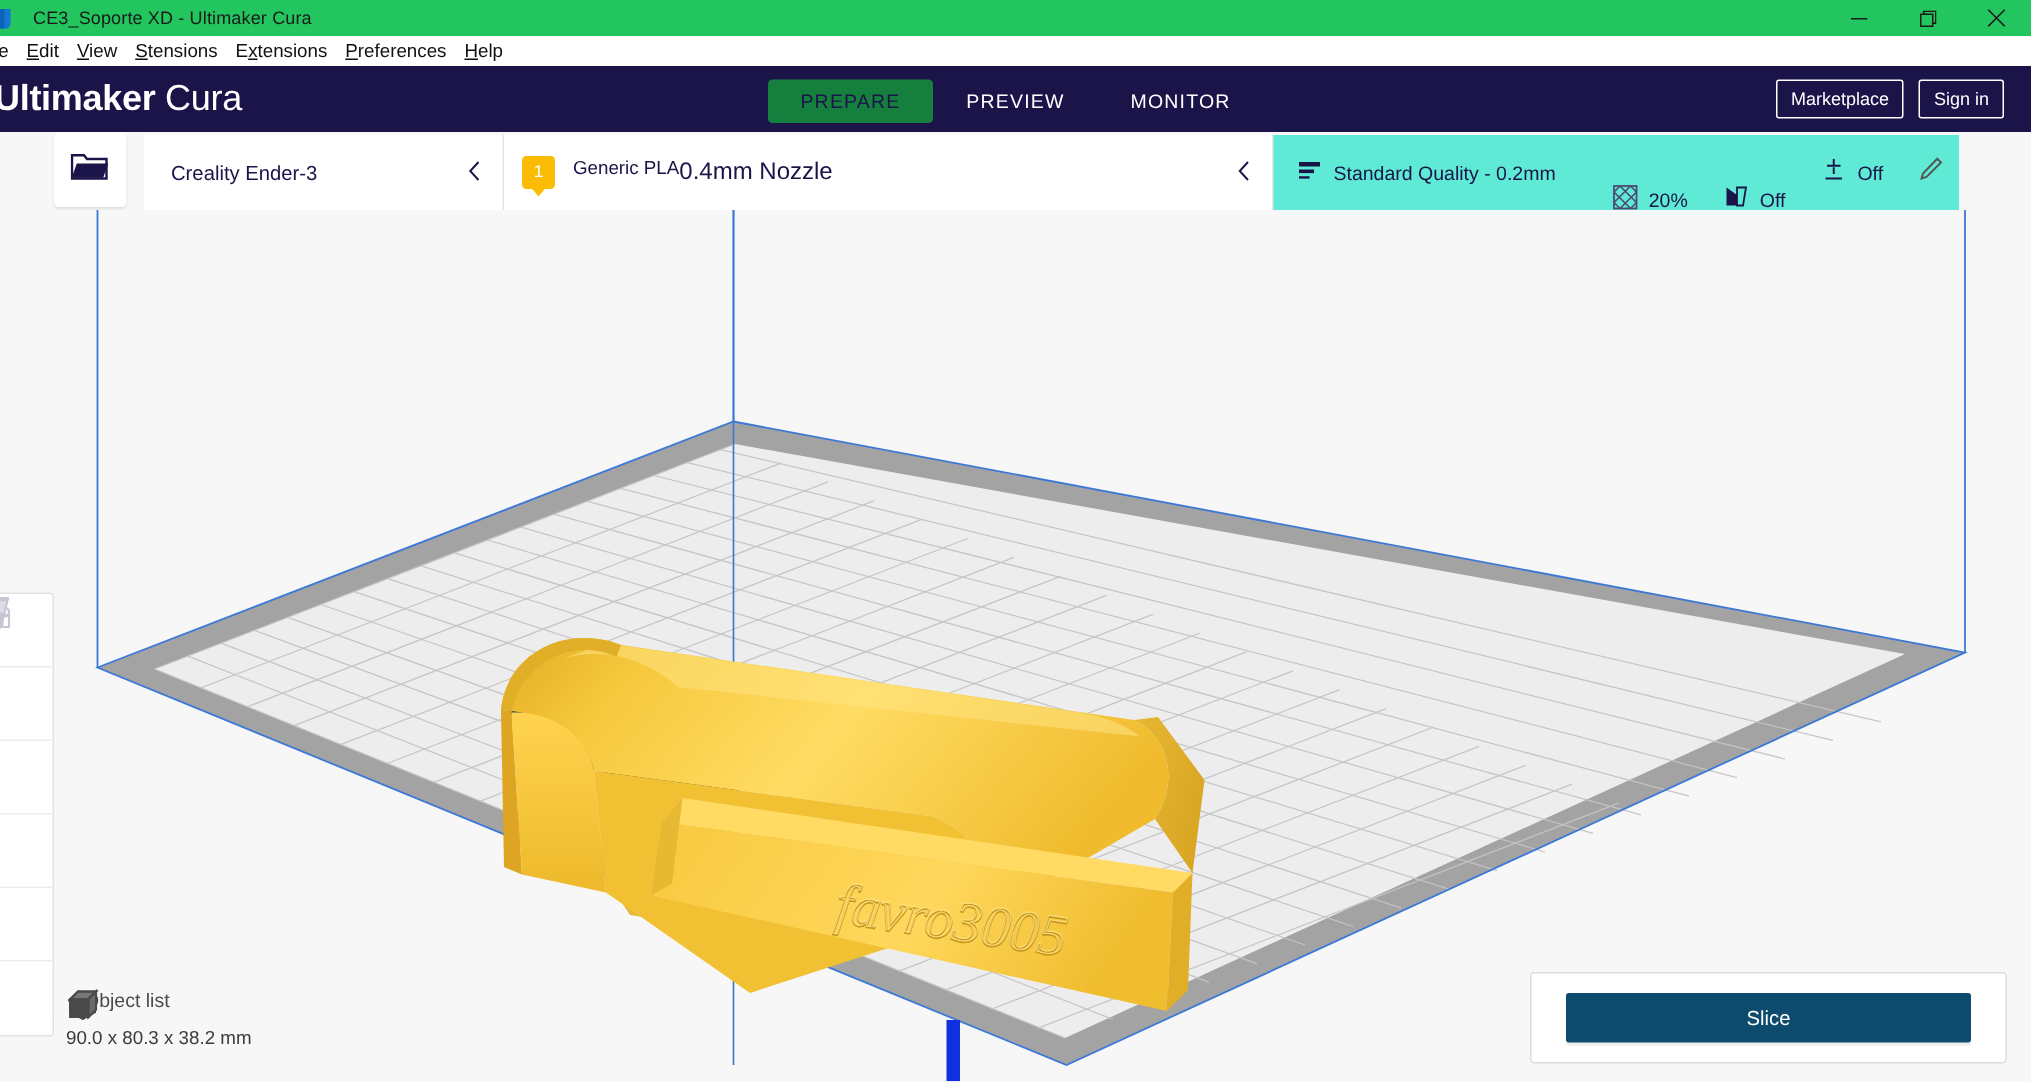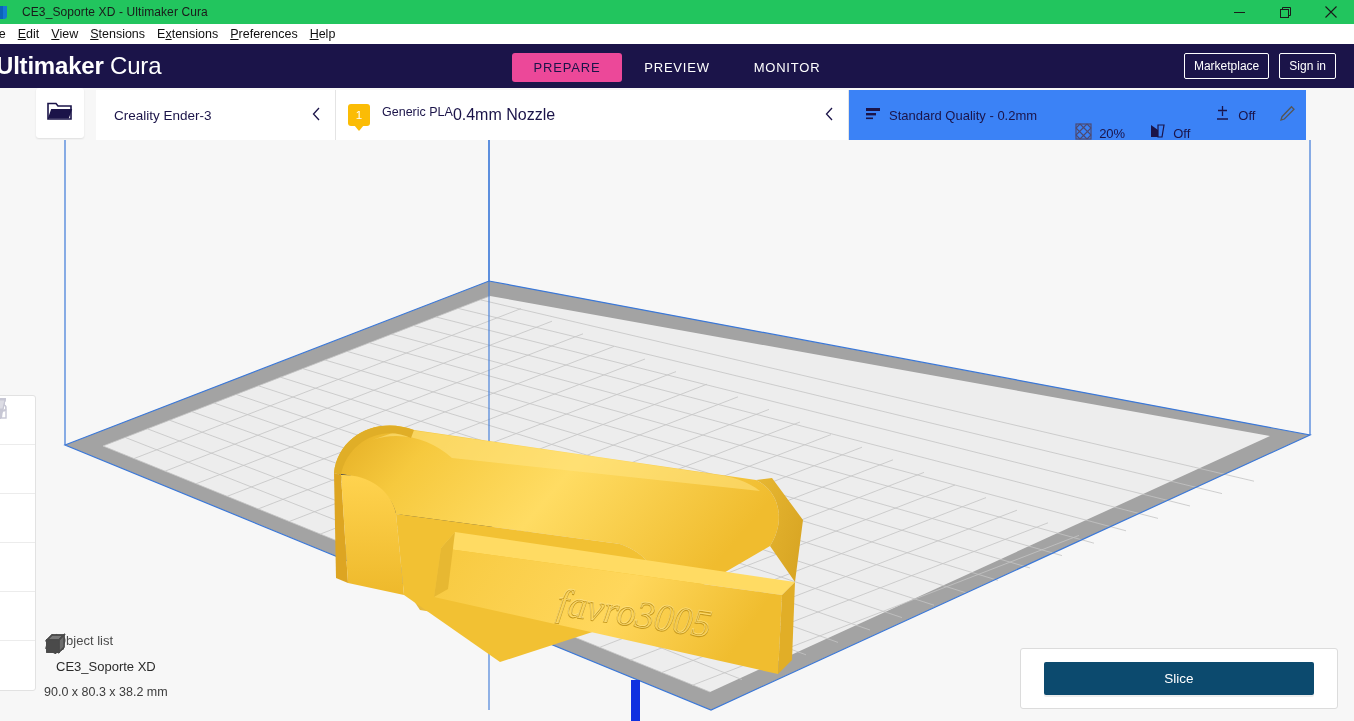--- a/index.html
+++ b/index.html
@@ -58,21 +58,21 @@
   .logo span { font-weight: 400; }
 
   .stagebar {
     position: absolute; left: 0; top: 0; width: 100%; height: 46px;
     display: flex; align-items: center; justify-content: center; gap: 0px;
   }
   .stage-tab {
     font-size: 13px; letter-spacing: 0.8px; color: #ffffff;
     padding: 7px 0; width: 110px; text-align: center; border-radius: 3px;
   }
-  .stage-tab.active { background: #ec4899; color: #1b1449; font-weight: 400; }
+  .stage-tab.active { background: #15803d; color: #1b1449; font-weight: 400; }
 
   .header-right {
     position: absolute; right: 18px; top: 50%; transform: translateY(-50%);
     display: flex; gap: 10px; align-items: center; justify-content: flex-end;
   }
   .hdr-btn {
     border: 1px solid #ffffff; color: #ffffff; background: transparent;
     font-size: 12px; padding: 5px 9px; border-radius: 2px; white-space: nowrap;
     font-family: "Liberation Sans", sans-serif;
   }
@@ -111,21 +111,21 @@
     transform: translateX(-50%);
     border-left: 5px solid transparent; border-right: 5px solid transparent;
     border-top: 6px solid #fbbc05;
   }
   .mat-lines { display: flex; flex-direction: row; line-height: 1.22; }
   .mat-name { font-size: 12.5px; color: #1b1449; }
   .mat-nozzle { font-size: 16px; color: #1b1449; font-weight: 400; }
 
   .profile-sel {
     position: absolute; left: 848px; top: 0px; width: 458px; height: 50px;
-    background: #3b82f6; display: flex; align-items: center;
+    background: #5eead4; display: flex; align-items: center;
     padding: 0 10px 0 16px; border-left: 1px solid #e4e4e4;
   }
   .prof-item { display: flex; align-items: center; gap: 7px; color: #1b1449; font-size: 13px; }
   .prof-name { margin-right: 38px; }
   .prof-gap { margin-right: 24px; margin-top: 36px; }
   .pencil-btn { margin-left: auto; display: flex; align-items: center; }
 
   
   .viewport {
     position: absolute; top: 140px; left: 0; width: 1354px; height: 581px;
@@ -502,28 +502,20 @@
 
     <div class="objpanel">
       <div class="obj-row">
         <span>
           <svg width="17" height="11" viewBox="0 0 17 11">
               <path d="M1.5 8.5 L8.5 2 L15.5 8.5" fill="none" stroke="#666" stroke-width="1.5"></path>
             </svg>
         </span>
         <span class="obj-listlabel">Object list</span>
       </div>
-      <div class="obj-row">
-        <span>
-          <svg width="17" height="17" viewBox="0 0 17 17">
-            <path d="M12.5 1.8 L15 4.3 L5.3 14 L2 15 L3 11.7 Z" fill="none" stroke="#555" stroke-width="1.4"></path>
-          </svg>
-        </span>
-        <span class="obj-name">CE3_Soporte XD</span>
-      </div>
       <div class="obj-dims">90.0 x 80.3 x 38.2 mm</div>
       <div class="view-icons">
         <span>
           <svg width="22" height="22" viewBox="0 0 22 22">
             <path d="M11 2 L20 7 L20 16 L11 21 L2 16 L2 7 Z" fill="#4a4a4a"></path>
             <path d="M11 2 L20 7 L11 12 L2 7 Z" fill="#6e6e6e"></path>
             <path d="M11 12 L20 7 L20 16 L11 21 Z" fill="#3c3c3c"></path>
           </svg>
         </span>
         <span>

